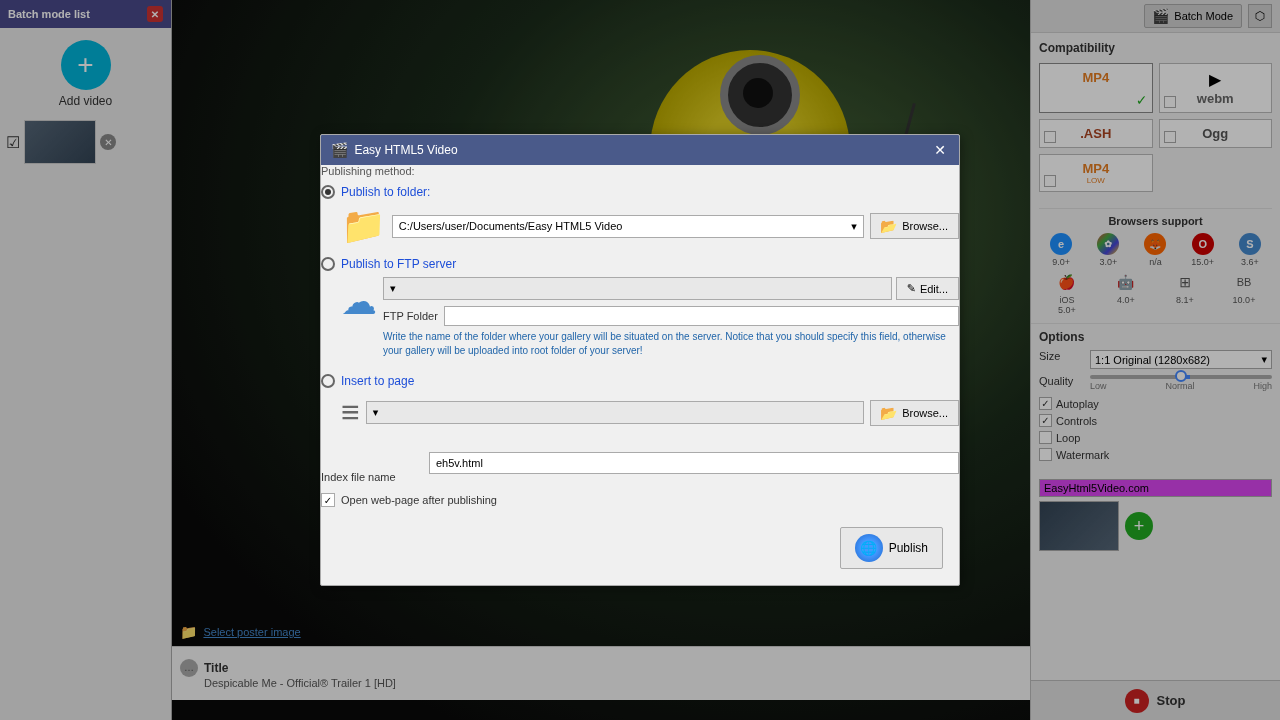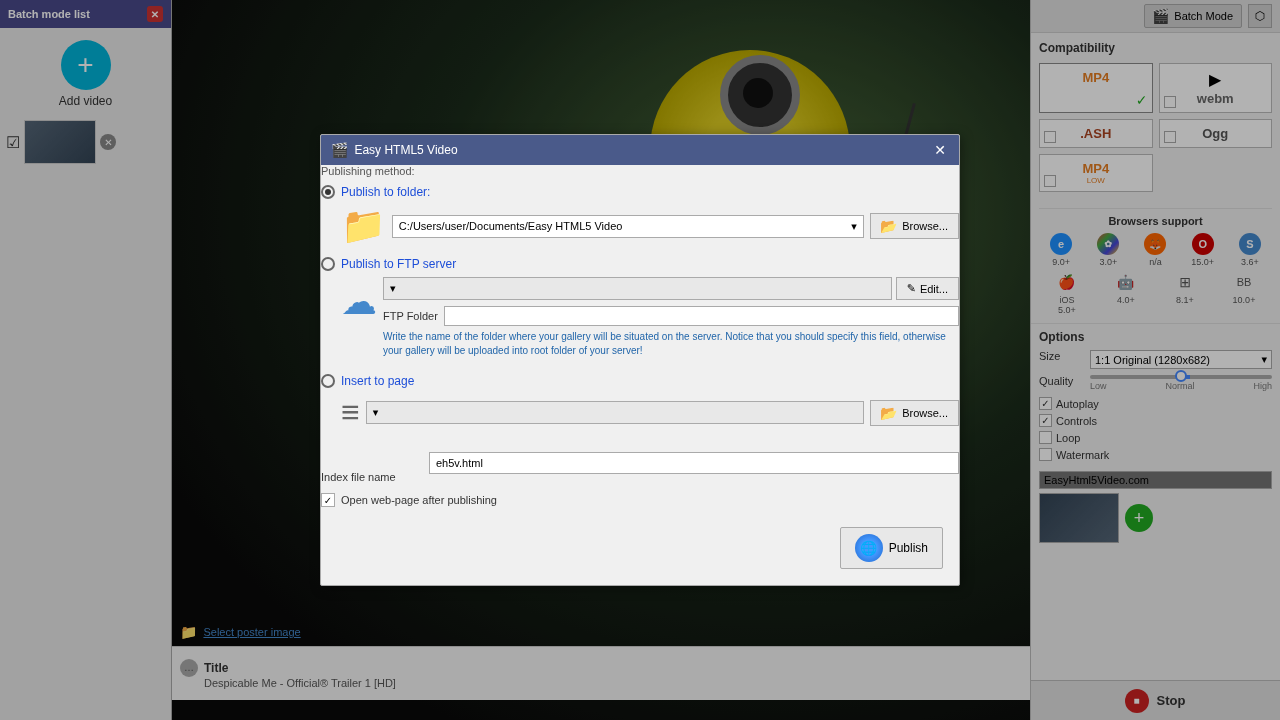--- a/index.html
+++ b/index.html
@@ -432,22 +432,22 @@
       font-size: 10px;
     }
     .cb-box.checked { color: #333; }
     .cb-label { font-size: 11px; color: #333; }
 
     .watermark-input {
       width: 100%;
       border: 1px solid #aaa;
       padding: 2px 4px;
       font-size: 11px;
-      background: #737373;
-      margin-top: 6px;
+      background: #d946ef;
+      margin-top: 14px;
     }
 
     
     .poster-section {
       display: flex;
       align-items: center;
       gap: 6px;
       margin-top: 4px;
       padding-bottom: 60px;
     }

